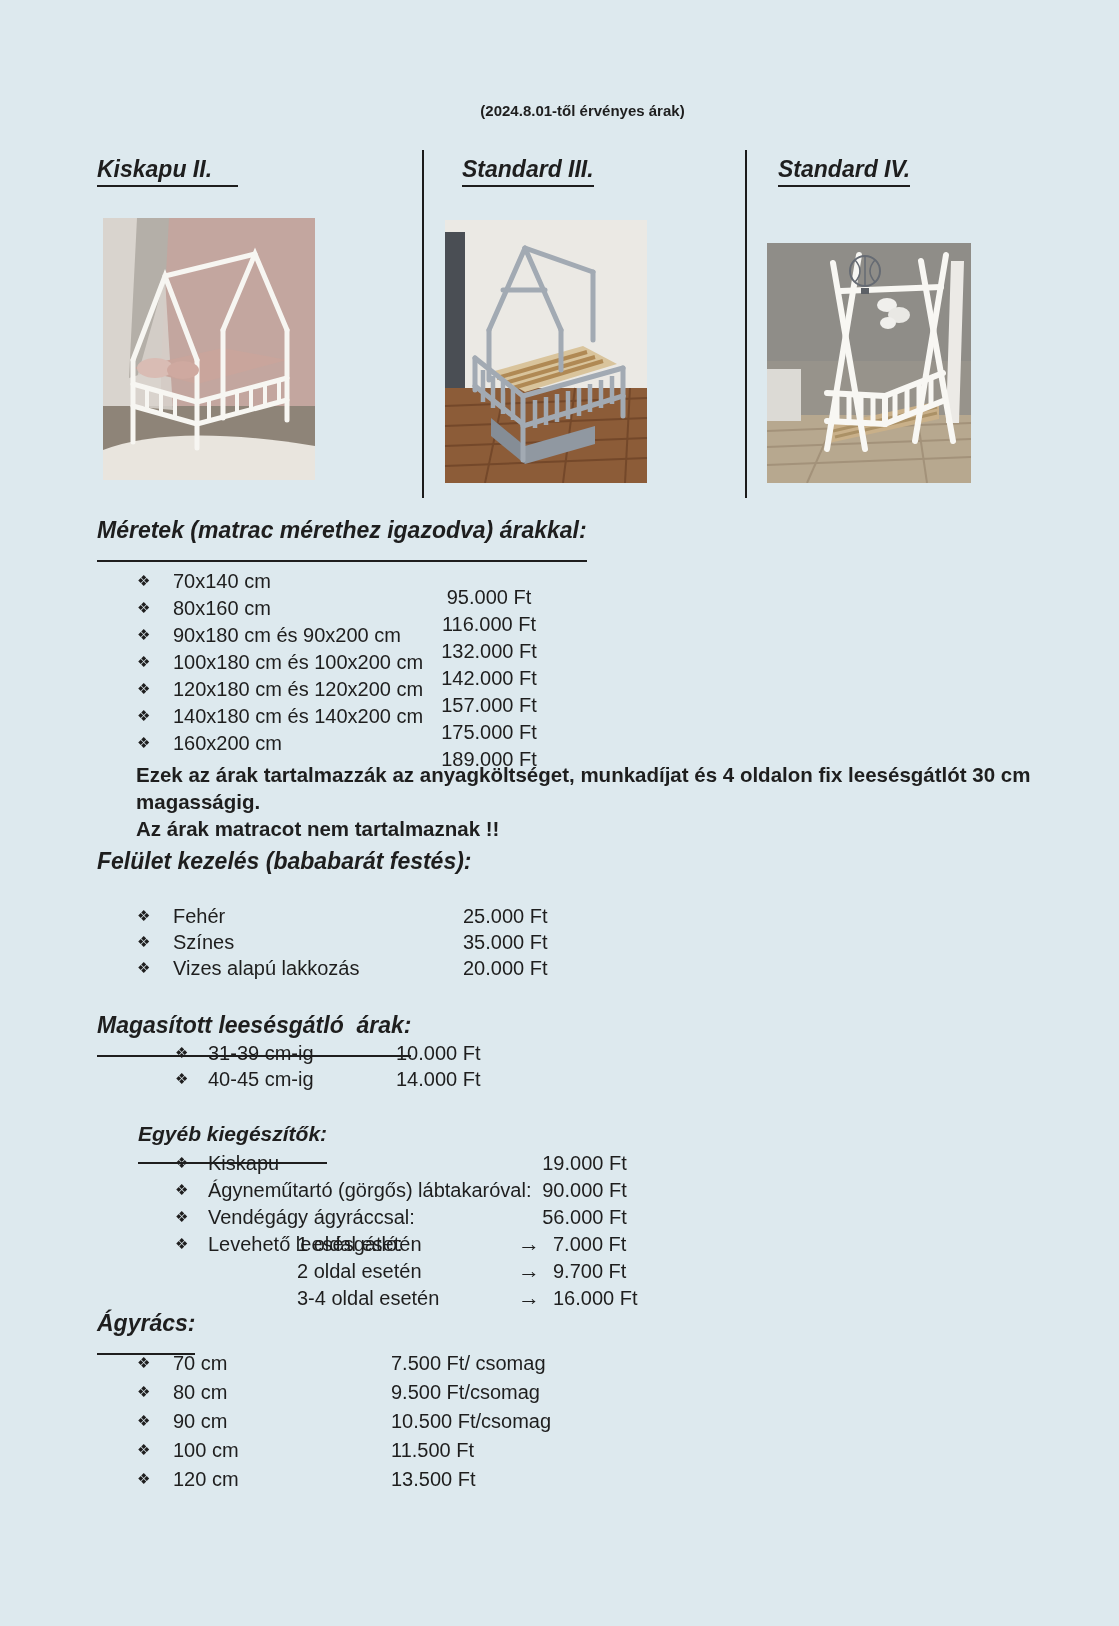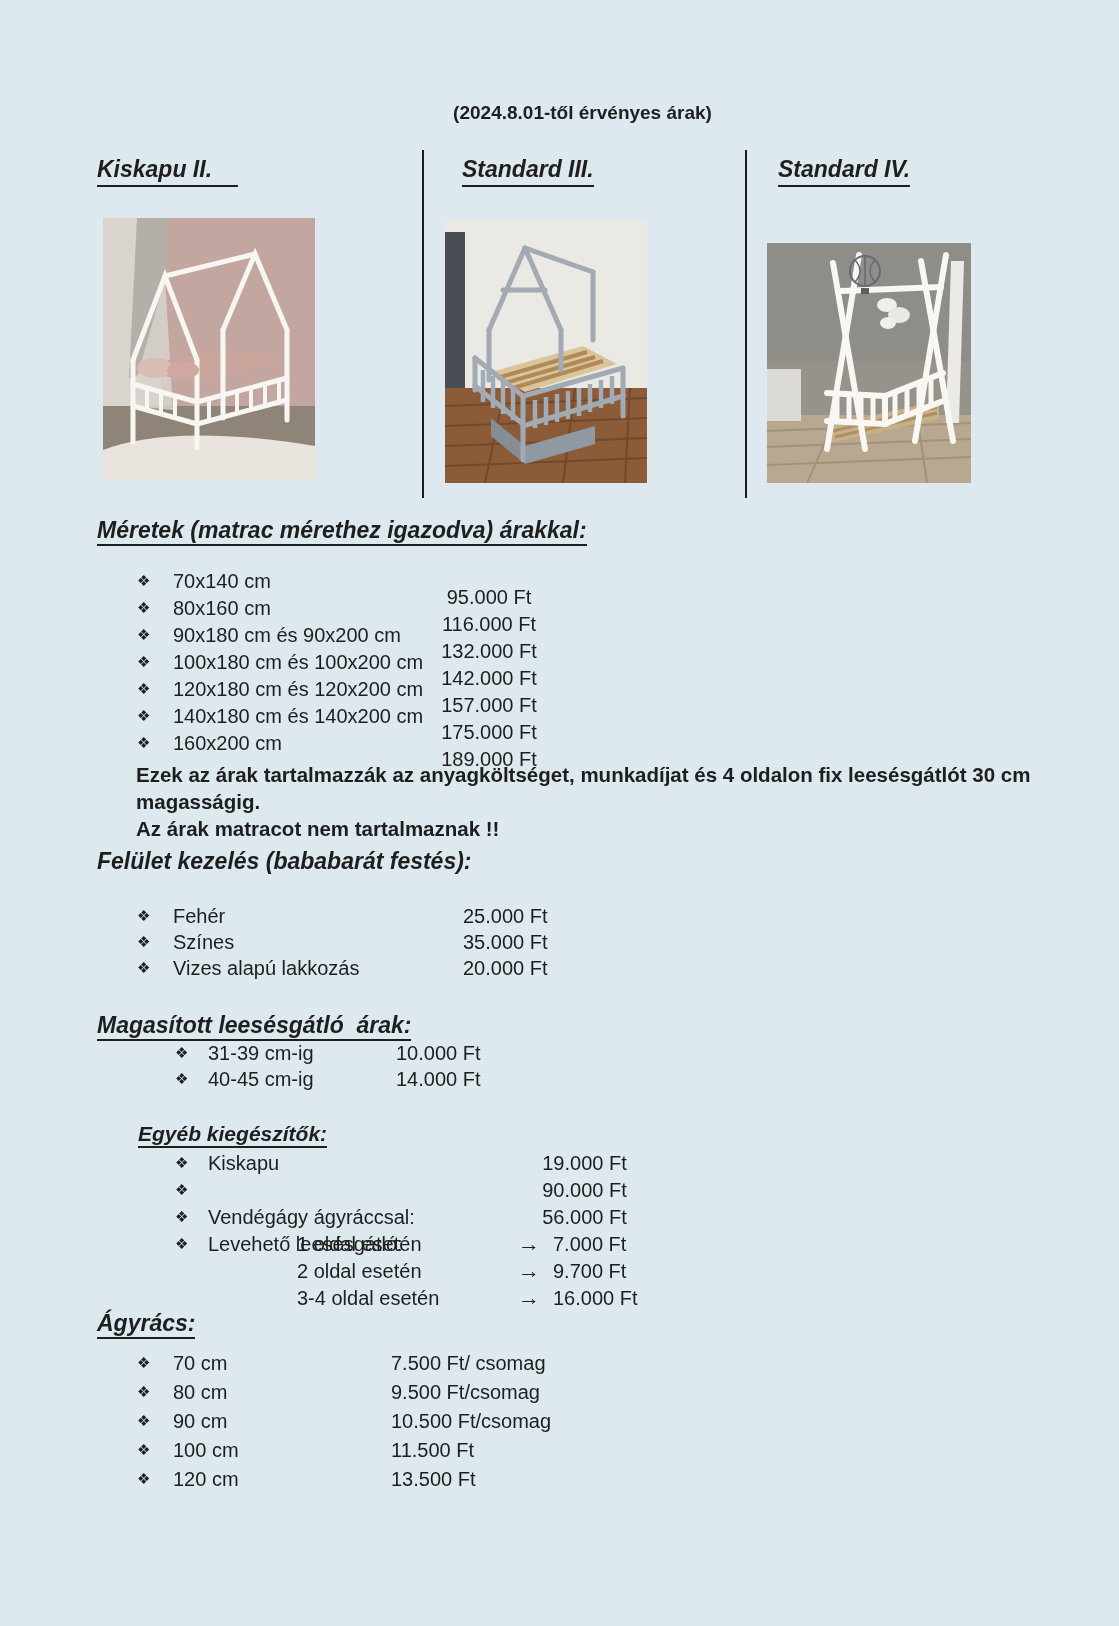--- a/index.html
+++ b/index.html
@@ -4,36 +4,36 @@
 <title>Árlista</title>
 <style>
   html,body{margin:0;padding:0;}
   body{
     width:1119px;height:1626px;position:relative;overflow:hidden;
     background:#dde9ee;color:#1e1e1e;
     font-family:"Liberation Sans","DejaVu Sans",sans-serif;
   }
   
   .title{position:absolute;top:102px;left:46px;right:0;text-align:center;
-    font-size:19px;font-weight:bold;letter-spacing:0;}
+    font-size:15px;font-weight:bold;letter-spacing:0;}
   
   .colh{position:absolute;top:156px;font-size:23px;font-weight:bold;font-style:italic;
     border-bottom:2.5px solid #1e1e1e;padding-bottom:2px;white-space:pre;}
   #colh2{left:97px;padding-right:26px;}
   #colh3{left:462px;}
   #colh4{left:778px;}
   
   .vline{position:absolute;top:150px;width:2px;height:348px;background:#1b1b1b;}
   #vline1{left:422px;}
   #vline2{left:745px;}
   
   .photo{position:absolute;display:block;}
   
   .h{position:absolute;left:97px;font-size:23px;font-weight:bold;font-style:italic;white-space:pre;}
-  .h.u{border-bottom:2.5px solid #1e1e1e;padding-bottom:0;}
+  .h.u{border-bottom:2.5px solid #1e1e1e;padding-bottom:16px;}
   .h.small{font-size:21px;margin-left:41px;}
   
   .row{position:absolute;left:97px;width:980px;height:27px;font-size:20px;}
   .row .bullet{position:absolute;left:40px;top:2px;font-size:15px;color:#1e1e1e;}
   .row .lbl{position:absolute;left:76px;top:0;white-space:pre;}
   .row.in .bullet{left:78px;}
   .row.in .lbl{left:111px;}
   .p-sizes{position:absolute;left:322px;width:140px;top:16px;text-align:center;white-space:pre;}
   .p-surface{position:absolute;left:366px;top:0;white-space:pre;}
   .p-rail{position:absolute;left:299px;top:0;white-space:pre;}
@@ -272,20 +272,21 @@
 
 <div class="h u small" style="top:1122px">Egyéb kiegészítők:</div>
 
 <div class="row in" style="top:1152px">
   <span class="bullet">❖</span>
   <span class="lbl">Kiskapu</span>
   <span class="p-extra">19.000 Ft</span>
 </div>
 <div class="row in" style="top:1179px">
   <span class="bullet">❖</span>
+  <span class="lbl">Ágyneműtartó (görgős) lábtakaróval:</span>
   <span class="p-extra">90.000 Ft</span>
 </div>
 <div class="row in" style="top:1206px">
   <span class="bullet">❖</span>
   <span class="lbl">Vendégágy ágyráccsal:</span>
   <span class="p-extra">56.000 Ft</span>
 </div>
 <div class="row in" style="top:1233px">
   <span class="bullet">❖</span>
   <span class="lbl">Levehető leesésgátló:</span>

